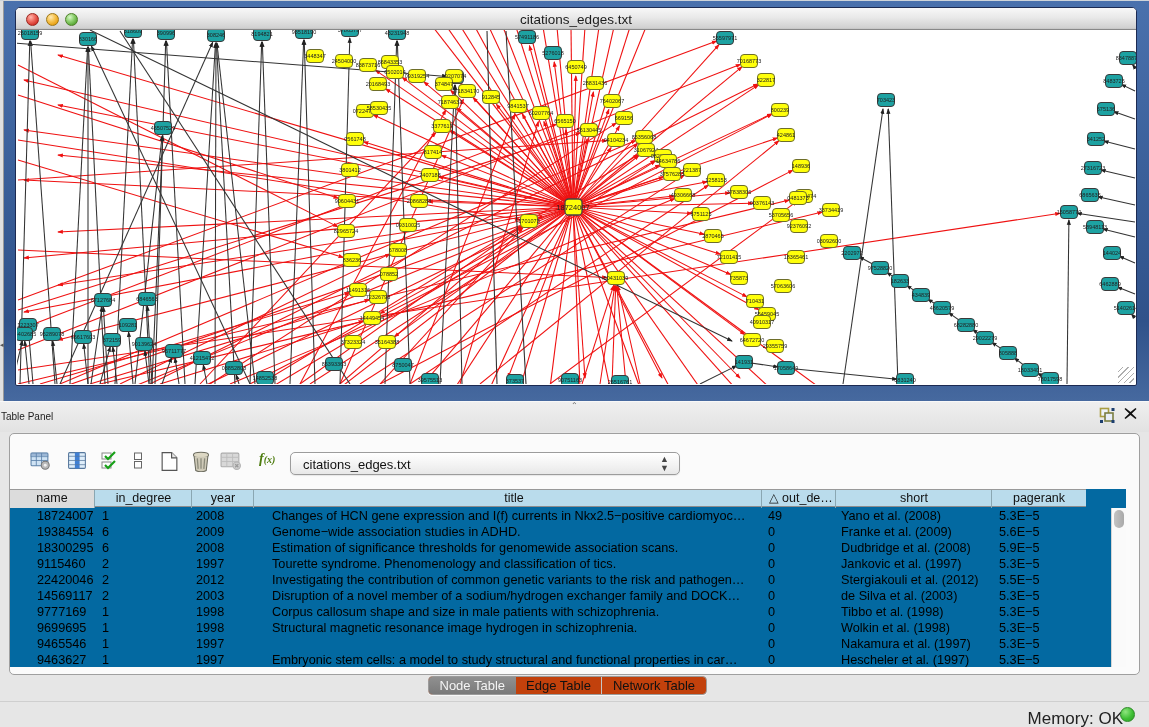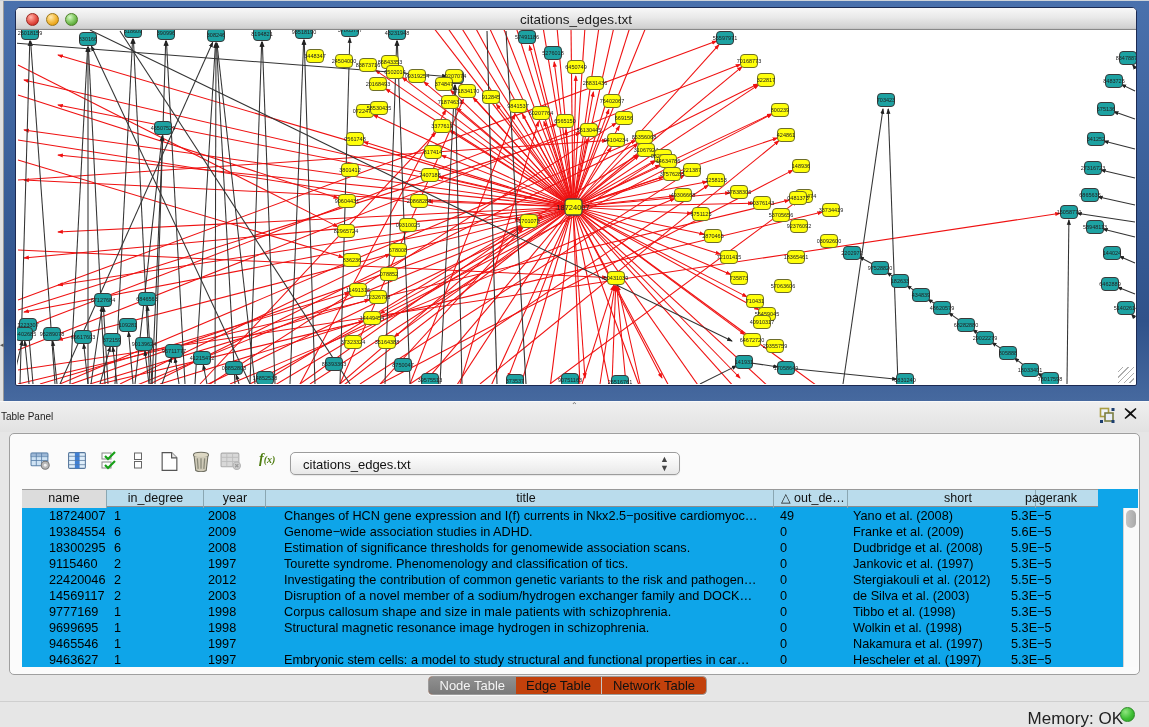--- a/index.html
+++ b/index.html
@@ -38,21 +38,21 @@
   border:1px solid #9f9f9f; border-radius:5px; }
 
 
 .tbico { position:absolute; top:17px; }
 #combo { position:absolute; left:280px; top:18px; width:390px; height:23px; border:1px solid #9c9c9c; border-radius:5px;
   background:linear-gradient(#ffffff,#f2f2f2 60%,#e8e8e8); box-shadow:0 1px 1px rgba(0,0,0,.08);}
 #combo .txt { position:absolute; left:12px; top:4px; font-size:13px; color:#111; }
 #combo .arr { position:absolute; right:10px; top:2px; font-size:9px; color:#444; line-height:9px; text-align:center;}
 
 
-#tbl { position:absolute; left:12px; top:55px; width:1116px; height:178px; background:#0ea5e9; overflow:hidden; }
+#tbl { position:absolute; left:0; top:55px; width:1116px; height:178px; background:#0369a1; overflow:hidden; }
 #thead { position:absolute; left:0; top:0; width:1076px; height:18px; background:#badcec; border-top:1px solid #999; border-bottom:1px solid #8d8d8d; }
 .th { position:absolute; top:0; height:18px; font-size:12.5px; color:#111; text-align:center; line-height:17px;
   border-right:1px solid #8aa7b2; }
 .trow { position:absolute; left:0; width:1098px; height:16px; font-size:12.7px; color:#000; }
 .trow span { position:absolute; top:0; line-height:15px; white-space:nowrap; overflow:hidden; }
 .c-name { left:27px; width:80px; }
 .c-deg { left:92px; width:90px; }
 .c-year { left:186px; width:70px; }
 .c-title { left:262px; width:488px; }
 .c-out { left:758px; width:70px; }
@@ -644,21 +644,21 @@
         <div class="arr">▲<br>▼</div>
       </div>
 
       <div id="tbl">
         <div id="thead">
           <div class="th" style="left:0; width:85px; background:#dcdcdc;">name</div>
           <div class="th" style="left:86px; width:96px;">in_degree</div>
           <div class="th" style="left:183px; width:61px;">year</div>
           <div class="th" style="left:257px; width:495px;">title</div>
           <div class="th" style="left:753px; width:73px; text-align:left; padding-left:6px;">△ out_de…</div>
-          <div class="th" style="left:827px; width:155px;margin-left:32px;">short</div>
+          <div class="th" style="left:827px; width:155px;">short</div>
           <div class="th" style="left:983px; width:92px; border-right:none;">pagerank</div>
         </div>
         <div id="rows" style="position:absolute; left:0; top:0; width:1098px;">
 <div class="trow" style="top:20px">
 <span class="c-name">18724007</span>
               <span class="c-deg">1</span>
               <span class="c-year">2008</span>
               <span class="c-title">Changes of HCN gene expression and I(f) currents in Nkx2.5−positive cardiomyoc…</span>
               <span class="c-out">49</span>
               <span class="c-short">Yano et al. (2008)</span>

